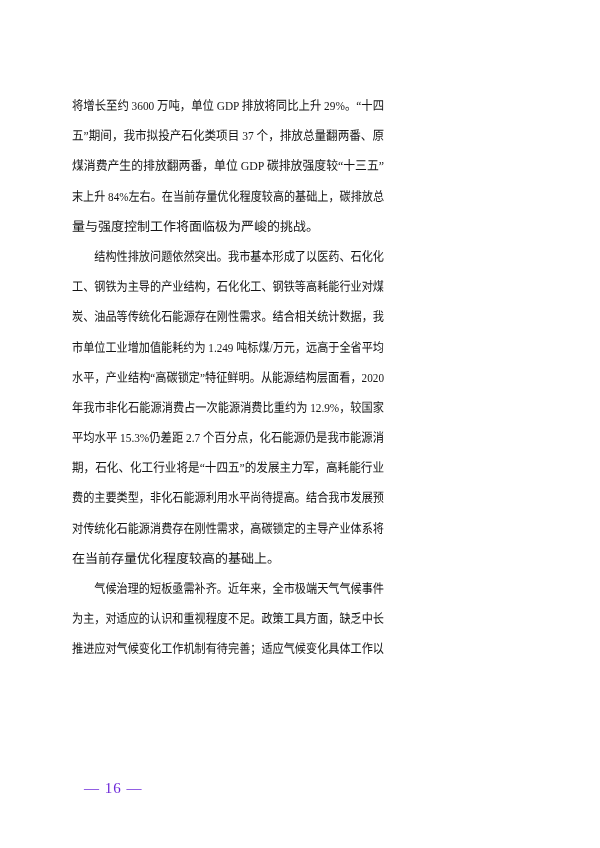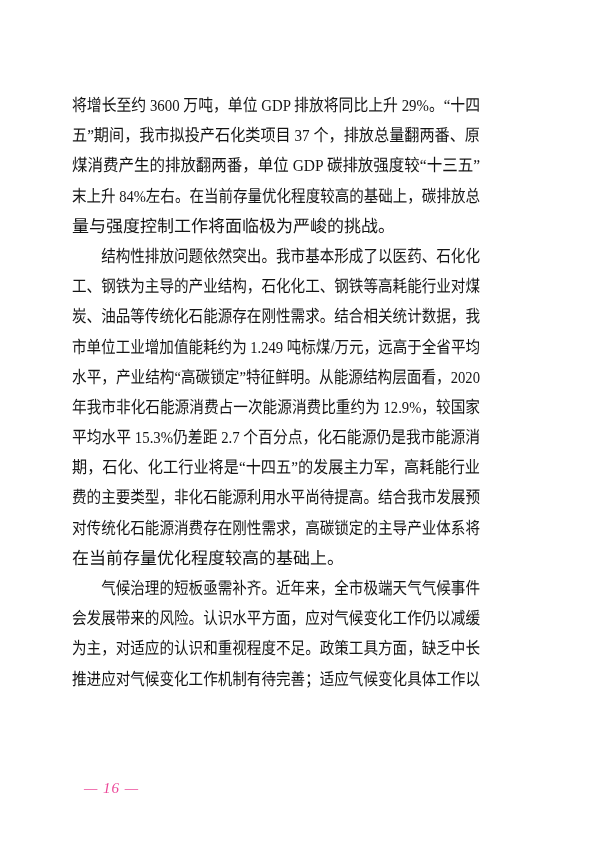--- a/index.html
+++ b/index.html
@@ -14,21 +14,21 @@
     background: #ffffff;
     overflow: hidden;
     font-family: "Liberation Serif", "DejaVu Serif", serif;
     color: #141414;
   }
   .body-text {
     position: absolute;
     left: 72px;
     top: 91px;
     width: 456px;
-    font-size: 17px;
+    font-size: 13px;
   }
   .line {
     height: 30.2px;
     line-height: 30.2px;
     white-space: nowrap;
     overflow: visible;
   }
   .ln {
     display: inline-block;
     white-space: pre;
@@ -38,23 +38,22 @@
     display: inline-block;
     width: 2em;
     height: 1px;
   }
   .page-footer {
     position: absolute;
     left: 84px;
     top: 779px;
     font-size: 15px;
     line-height: 18px;
-    color: #ec4899;
+    color: #6d28d9;
     letter-spacing: 1px;
-    font-style: italic;
   }
 </style>
 </head>
 <body>
 
 <div class="page">
   <div class="body-text" id="body-text">
       <div>
         <div class="line"><span class="ln" style="transform: scaleX(0.873014);"><span>将增长至约 3600 万吨，单位 GDP 排放将同比上升 29%。“十四</span></span></div>
         <div class="line"><span class="ln" style="transform: scaleX(0.890734);"><span>五”期间，我市拟投产石化类项目 37 个，排放总量翻两番、原</span></span></div>
@@ -70,21 +69,20 @@
         <div class="line"><span class="ln" style="transform: scaleX(0.86058);"><span>水平，产业结构“高碳锁定”特征鲜明。从能源结构层面看，2020</span></span></div>
         <div class="line"><span class="ln" style="transform: scaleX(0.862258);"><span>年我市非化石能源消费占一次能源消费比重约为 12.9%，较国家</span></span></div>
         <div class="line"><span class="ln" style="transform: scaleX(0.870073);"><span>平均水平 15.3%仍差距 2.7 个百分点，化石能源仍是我市能源消</span></span></div>
         <div class="line"><span class="ln" style="transform: scaleX(0.892586);"><span>期，石化、化工行业将是“十四五”的发展主力军，高耗能行业</span></span></div>
         <div class="line"><span class="ln" style="transform: scaleX(0.857118);"><span>费的主要类型，非化石能源利用水平尚待提高。结合我市发展预</span></span></div>
         <div class="line"><span class="ln" style="transform: scaleX(0.857118);"><span>对传统化石能源消费存在刚性需求，高碳锁定的主导产业体系将</span></span></div>
         <div class="line"><span class="ln"><span>在当前存量优化程度较高的基础上。</span></span></div>
       </div>
       <div>
         <div class="line"><span class="ln" style="transform: scaleX(0.857118);"><span class="ind"></span><span>气候治理的短板亟需补齐。近年来，全市极端天气气候事件</span></span></div>
-        <div class="line"><span class="ln" style="transform: scaleX(0.857118);"><span>会发展带来的风险。认识水平方面，应对气候变化工作仍以减缓</span></span></div>
         <div class="line"><span class="ln" style="transform: scaleX(0.857118);"><span>为主，对适应的认识和重视程度不足。政策工具方面，缺乏中长</span></span></div>
         <div class="line"><span class="ln" style="transform: scaleX(0.857118);"><span>推进应对气候变化工作机制有待完善；适应气候变化具体工作以</span></span></div>
       </div>
     </div>
   <div class="page-footer">
     <span>— 16 —</span>
   </div>
 </div>
 
 </body></html>

